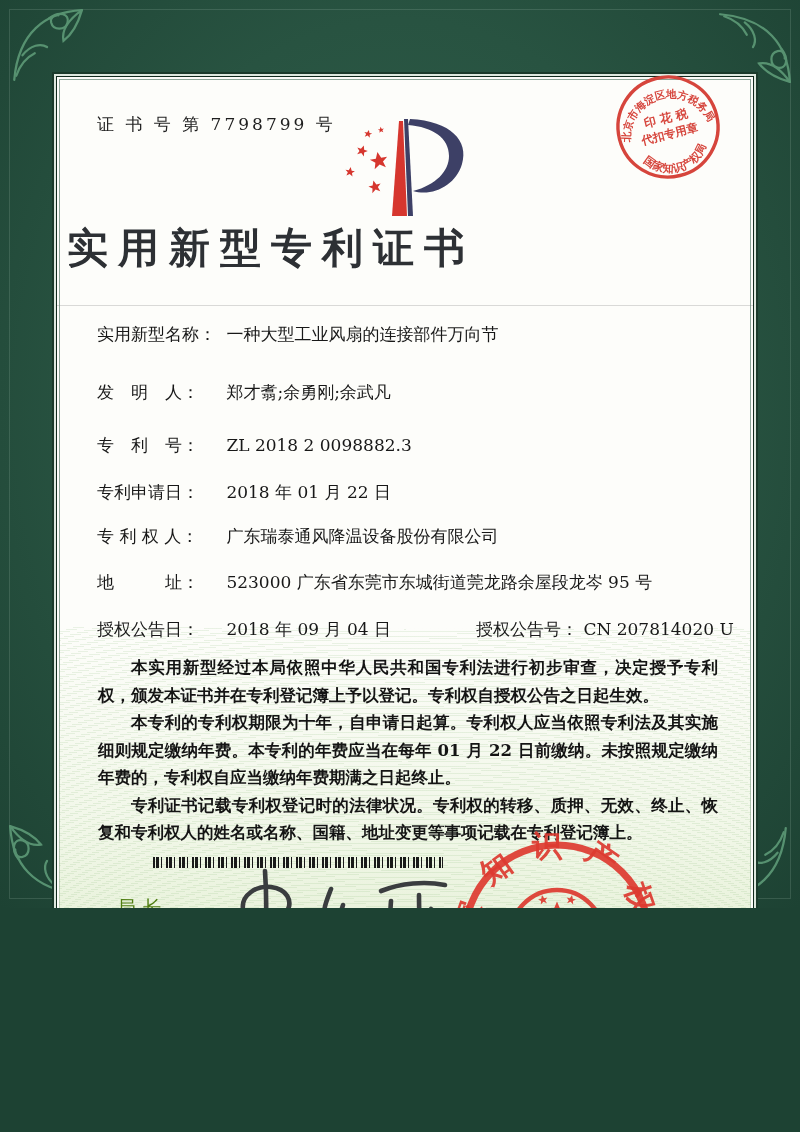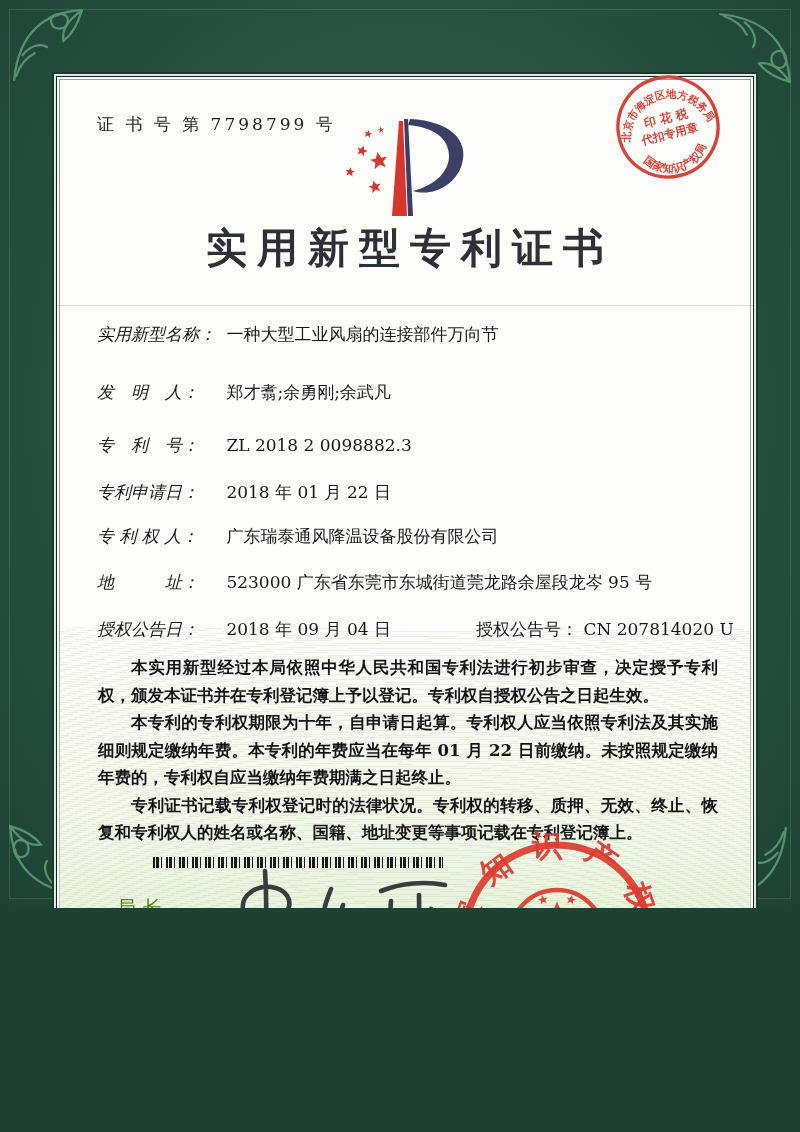--- a/index.html
+++ b/index.html
@@ -24,26 +24,26 @@
   .guilloche{
     position:absolute;left:2px;right:2px;bottom:2px;height:430px;pointer-events:none;
     background:
       repeating-radial-gradient(ellipse 130% 55% at 50% 135%, rgba(122,178,106,.15) 0 1.6px, rgba(0,0,0,0) 1.6px 6.5px),
       linear-gradient(180deg, rgba(230,242,216,0) 0%, rgba(228,240,212,.45) 45%, rgba(215,233,193,.85) 100%);
   }
 
   .cert-no{position:absolute;left:40px;top:36px;font-size:17px;letter-spacing:3px;color:#1e1e1e;}
   .stamp{position:absolute;left:553px;top:-8px;transform:rotate(-14deg);}
   .logo{position:absolute;left:280px;top:42px;}
-  .title{position:absolute;left:0;right:0;top:144px;text-align:center;font-size:41px;font-weight:600;
+  .title{position:absolute;left:0;right:0;top:144px;text-align:left;font-size:41px;font-weight:600;
          letter-spacing:10px;text-indent:10px;color:#2d3034;}
   .sep{position:absolute;left:0;right:0;top:228px;border-top:1px solid rgba(125,125,125,.28);}
 
   .row{position:absolute;left:40px;right:34px;font-size:17px;color:#181818;white-space:nowrap;}
-  .flabel{display:inline-block;min-width:124px;font-style:italic;}
+  .flabel{display:inline-block;min-width:124px;}
   .row-right{position:absolute;left:379px;top:0;}
 
   .paras{position:absolute;left:41px;right:35px;top:577px;font-size:16.5px;line-height:27.5px;
          text-align:justify;color:#141414;}
   .paras p{margin:0;text-indent:2em;font-weight:bold;}
 
   .barcode{position:absolute;left:96px;top:780px;width:290px;height:11px;
     background:repeating-linear-gradient(90deg,#1a1a1a 0 2px,transparent 2px 3px,#1a1a1a 3px 6px,
       transparent 6px 8px,#1a1a1a 8px 9px,transparent 9px 13px);}
 

